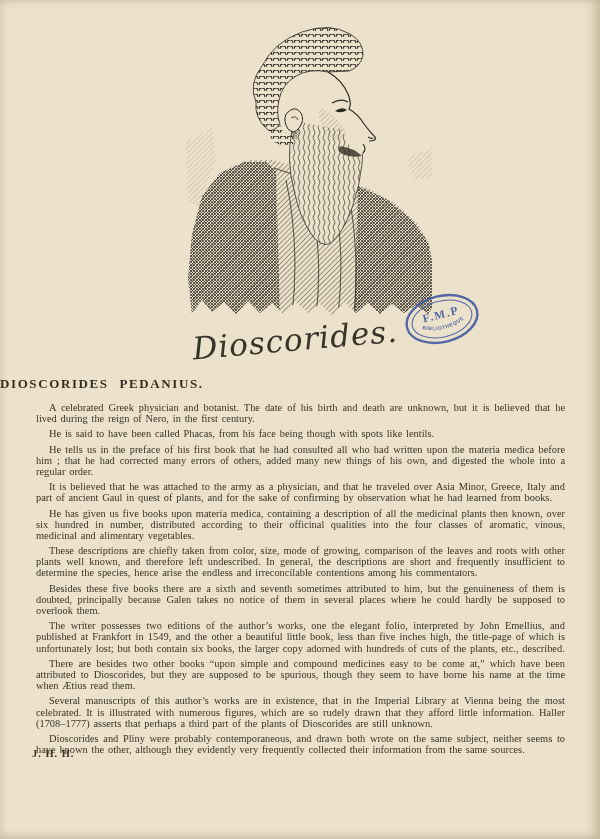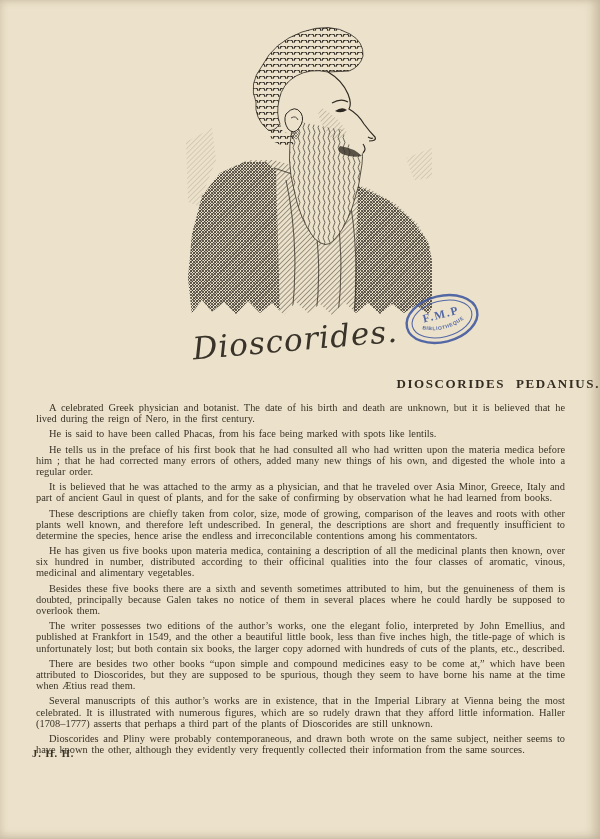--- a/index.html
+++ b/index.html
@@ -26,21 +26,21 @@
     transform:rotate(-5deg);
     letter-spacing:1px;
   }
   .stamp{
     position:absolute;left:402px;top:291px;width:80px;height:56px;
     transform:rotate(-14deg);
     opacity:.88;
   }
   .title{
     position:absolute;top:376px;left:0;width:100%;
-    margin:0;text-align:right;
+    margin:0;text-align:left;
     font-size:13px;font-weight:bold;
     letter-spacing:1.6px;word-spacing:6px;
     color:#352d22;
   }
   .body-text{
     position:absolute;top:398px;left:32px;right:31px;
     color:#3a3227;
     font-size:10.4px;line-height:11.18px;
     text-align:justify;
   }
@@ -128,25 +128,25 @@
       <text font-family="Liberation Sans, sans-serif" font-size="5" font-weight="bold" fill="#3e57a0" letter-spacing="0.6">
         <textPath href="#stampArc" startOffset="50%" text-anchor="middle">BIBLIOTHEQUE</textPath>
       </text>
     </svg>
   </div>
 
   <h1 class="title">DIOSCORIDES PEDANIUS.</h1>
 
   <div class="body-text">
     <p>A celebrated Greek physician and botanist.  The date of his birth and death are unknown, but it is believed that he lived during the reign of Nero, in the first century.</p>
-    <p>He is said to have been called Phacas, from his face being marked with spots like lentils.</p>
+    <p>He is said to have been called Phacas, from his face being though with spots like lentils.</p>
     <p>He tells us in the preface of his first book that he had consulted all who had written upon the materia medica before him ; that he had corrected many errors of others, added many new things of his own, and digested the whole into a regular order.</p>
     <p>It is believed that he was attached to the army as a physician, and that he traveled over Asia Minor, Greece, Italy and part of ancient Gaul in quest of plants, and for the sake of confirming by observation what he had learned from books.</p>
+    <p>He has given us five books upon materia medica, containing a description of all the medicinal plants then known, over six hundred in number, distributed according to their officinal qualities into the four classes of aromatic, vinous, medicinal and alimentary vegetables.</p>
     <p>These descriptions are chiefly taken from color, size, mode of growing, comparison of the leaves and roots with other plants well known, and therefore left undescribed.  In general, the descriptions are short and frequently insufficient to determine the species, hence arise the endless and irreconcilable contentions among his commentators.</p>
-    <p>He has given us five books upon materia medica, containing a description of all the medicinal plants then known, over six hundred in number, distributed according to their officinal qualities into the four classes of aromatic, vinous, medicinal and alimentary vegetables.</p>
     <p>Besides these five books there are a sixth and seventh sometimes attributed to him, but the genuineness of them is doubted, principally because Galen takes no notice of them in several places where he could hardly be supposed to overlook them.</p>
     <p>The writer possesses two editions of the author’s works, one the elegant folio, interpreted by John Emellius, and published at Frankfort in 1549, and the other a beautiful little book, less than five inches high, the title-page of which is unfortunately lost; but both contain six books, the larger copy adorned with hundreds of cuts of the plants, etc., described.</p>
     <p>There are besides two other books “upon simple and compound medicines easy to be come at,” which have been attributed to Dioscorides, but they are supposed to be spurious, though they seem to have borne his name at the time when Ætius read them.</p>
     <p>Several manuscripts of this author’s works are in existence, that in the Imperial Library at Vienna being the most celebrated.  It is illustrated with numerous figures, which are so rudely drawn that they afford little information.  Haller (1708–1777) asserts that perhaps a third part of the plants of Dioscorides are still unknown.</p>
     <p>Dioscorides and Pliny were probably contemporaneous, and drawn both wrote on the same subject, neither seems to have known the other, although they evidently very frequently collected their information from the same sources.</p>
     <div class="attribution">J. H. H.</div>
   </div>
 
 </div>
 

